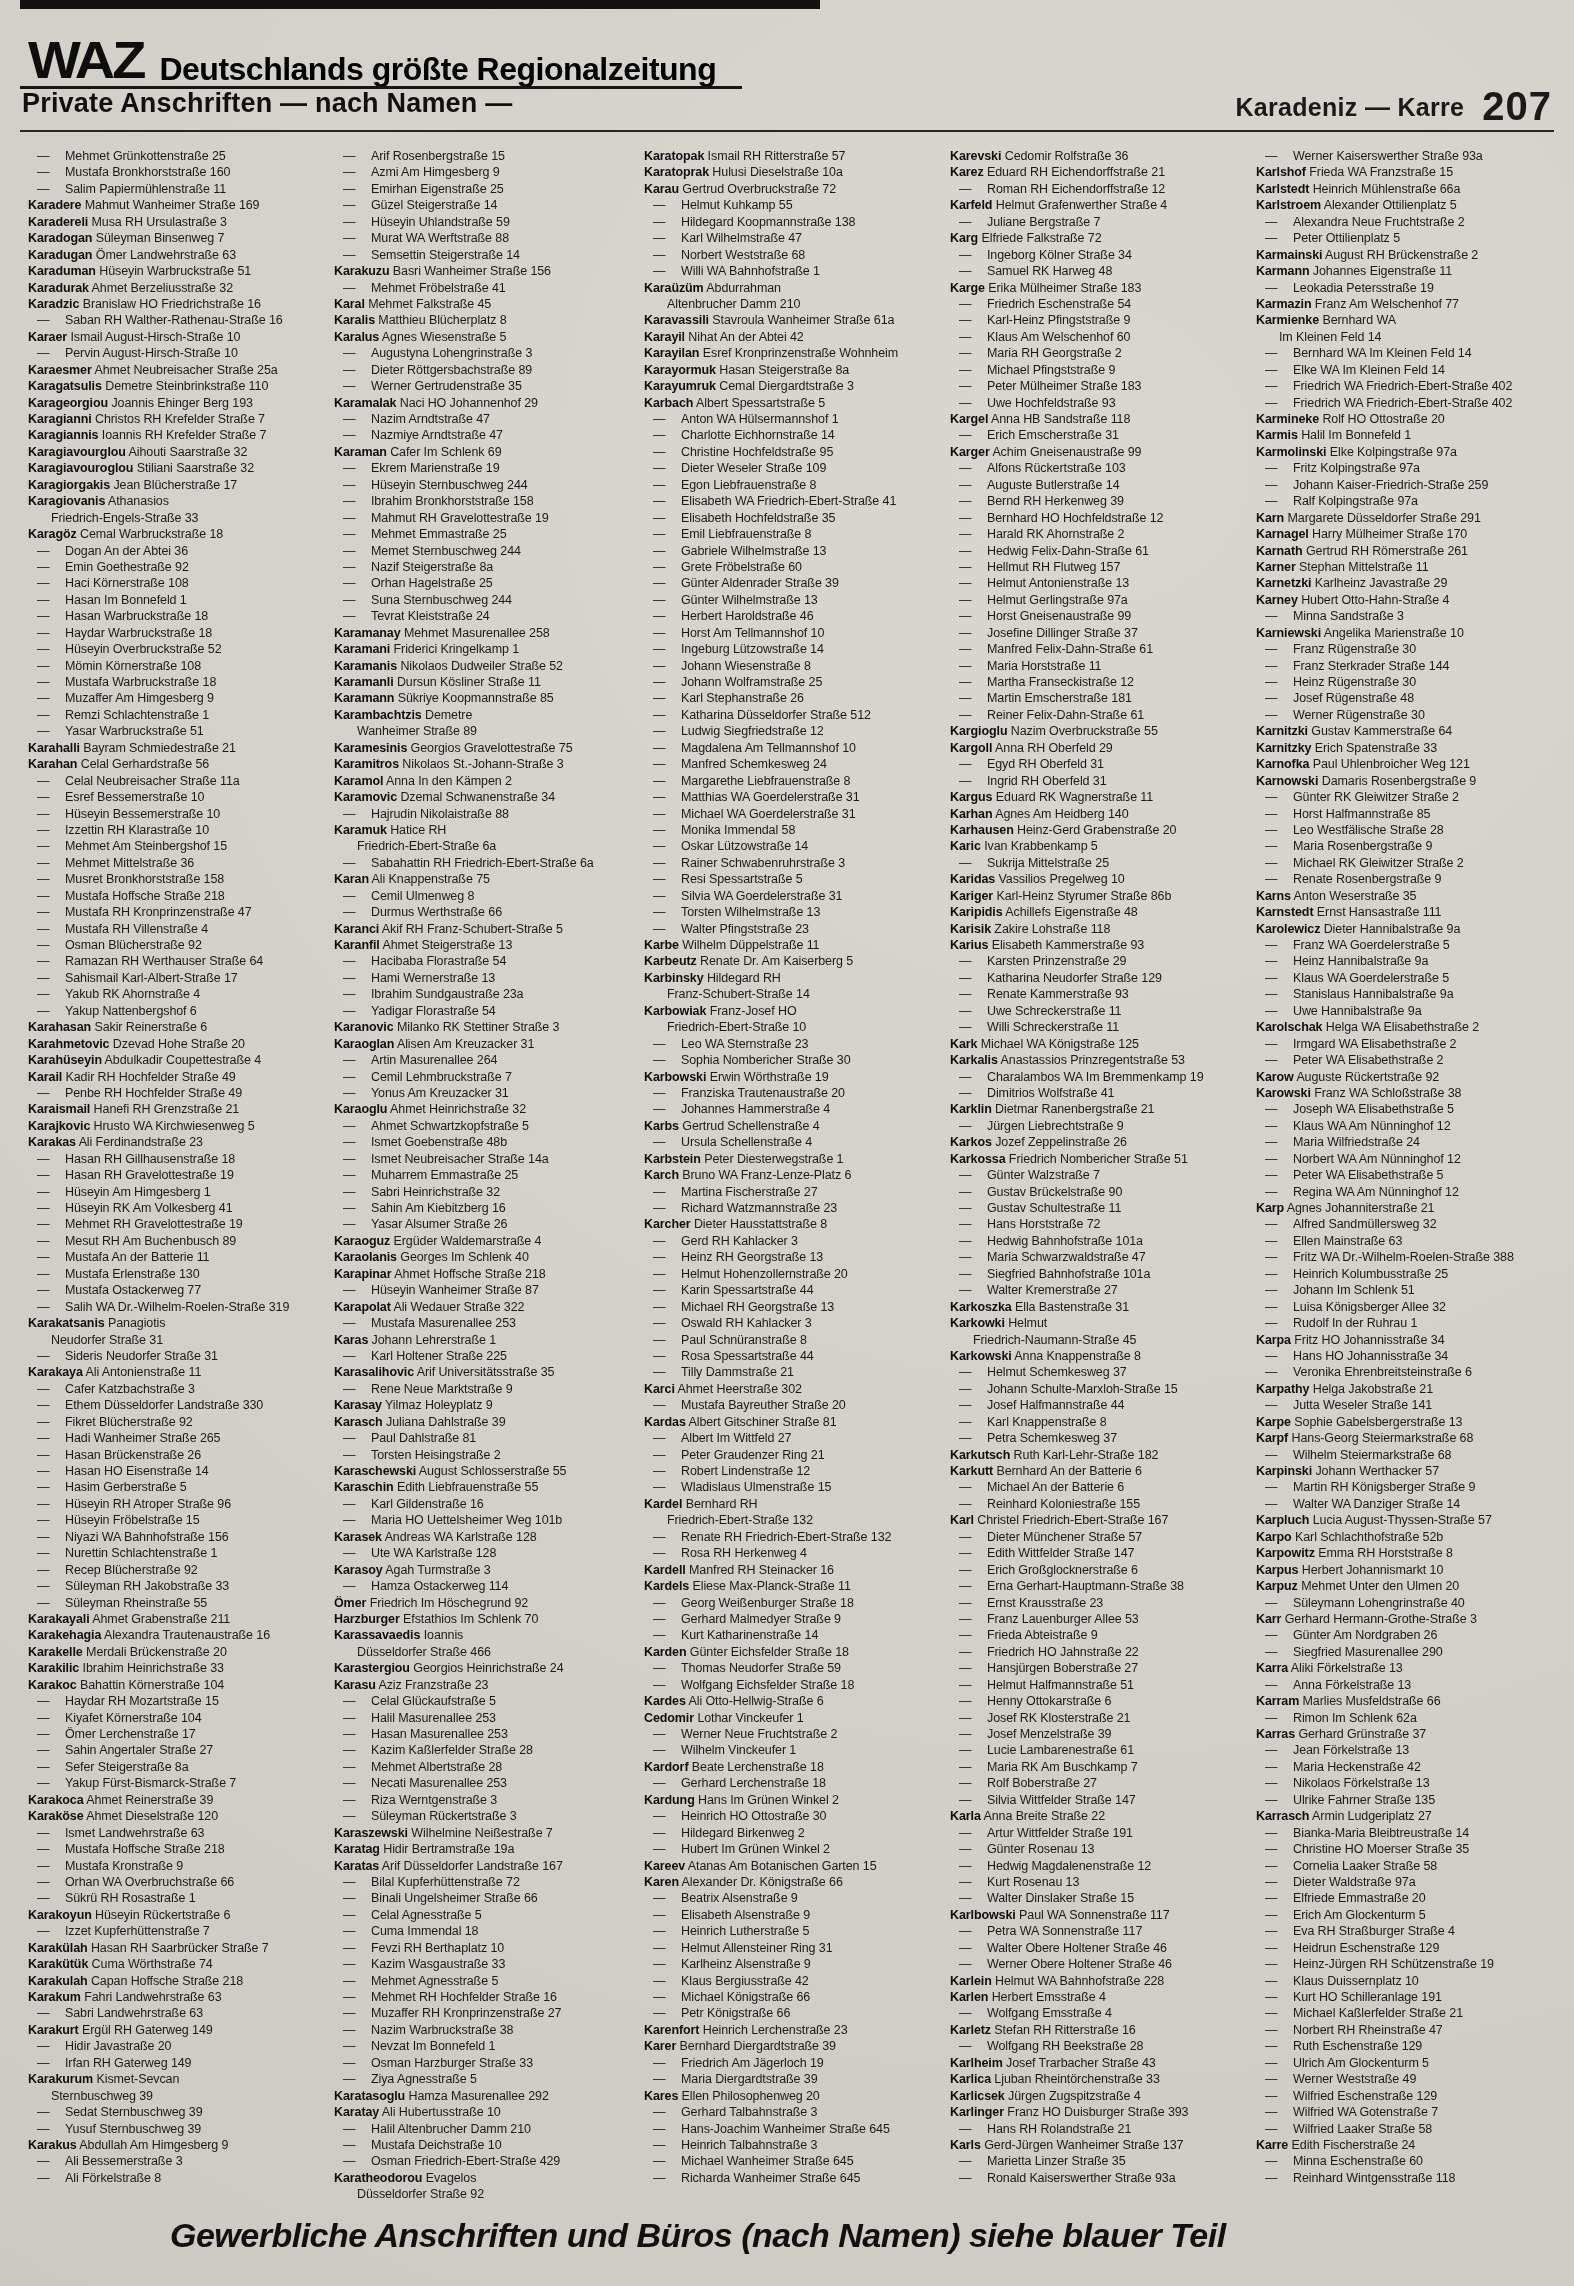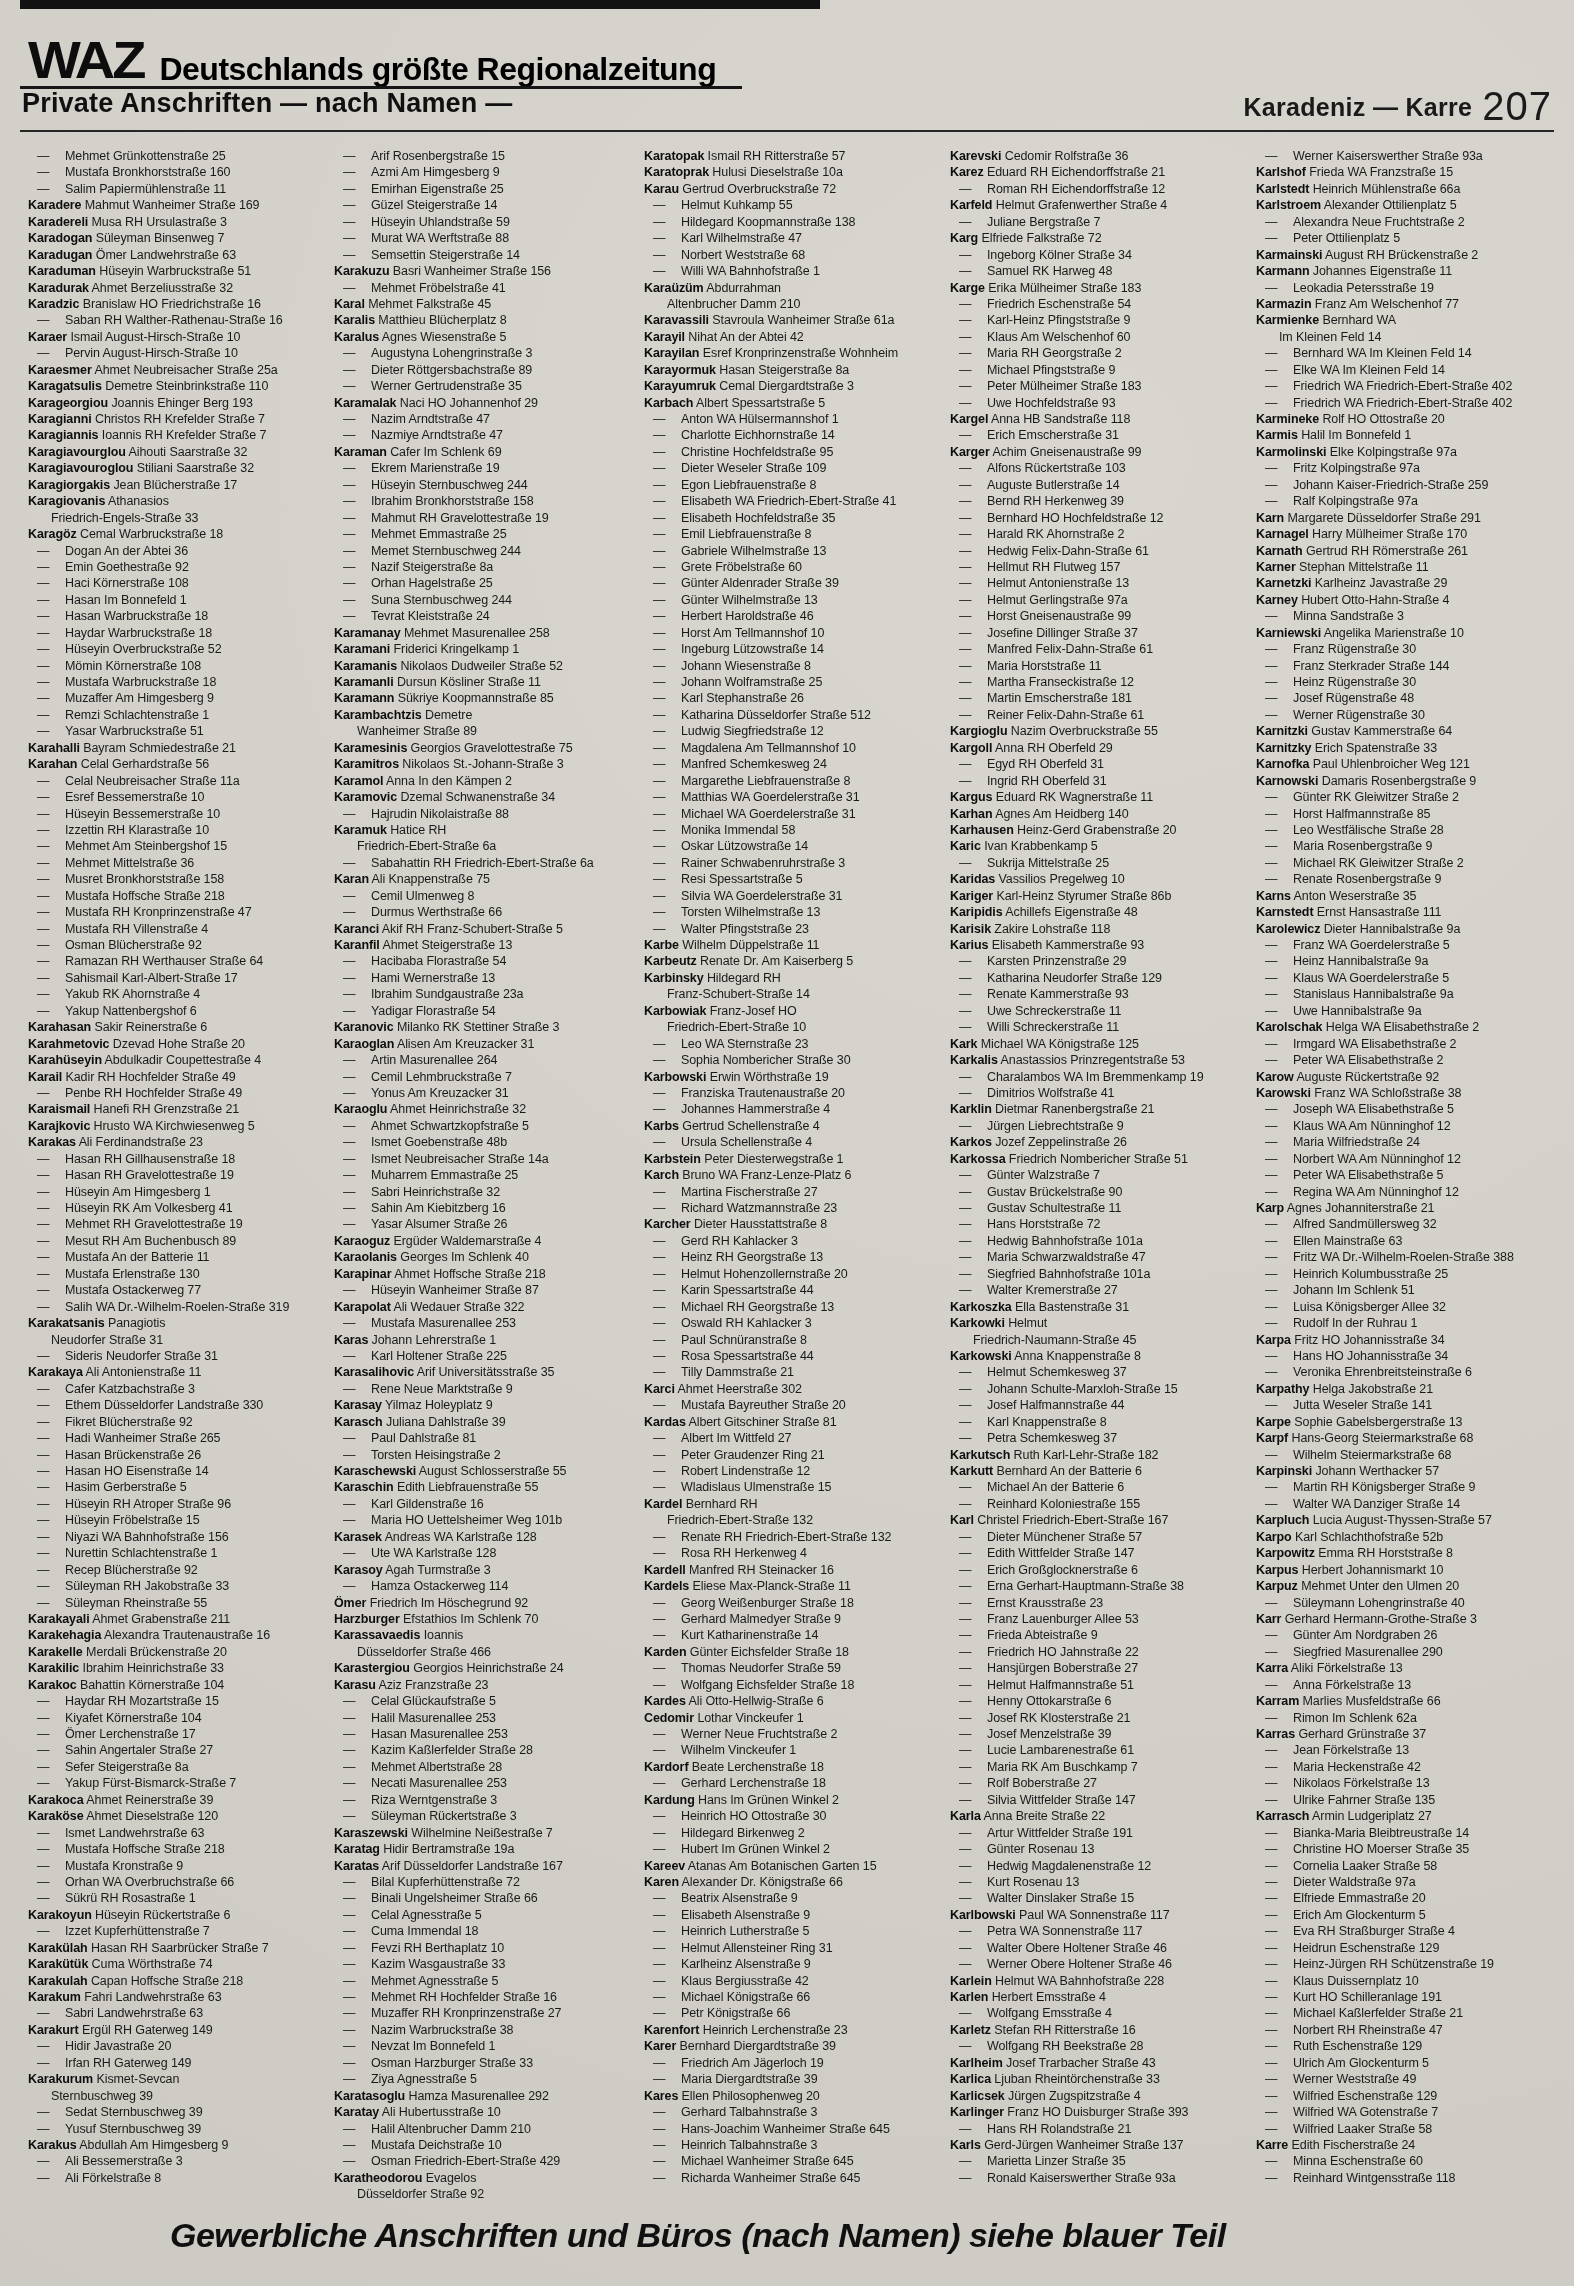--- a/index.html
+++ b/index.html
@@ -14,21 +14,21 @@
   .masthead { position:absolute; left:28px; top:28px; white-space:nowrap; }
   .waz {
     font-size:56px; font-weight:900; letter-spacing:-3px; color:#0d0d0d;
     display:inline-block; transform:scaleY(0.92); vertical-align:baseline;
   }
   .tagline { font-size:32px; font-weight:bold; margin-left:16px; letter-spacing:-0.5px; color:#000000; }
   .logo-rule { position:absolute; left:20px; top:86px; width:722px; height:3px; background:#161616; }
   .section-title { position:absolute; left:22px; top:88px; font-size:27px; font-weight:bold; letter-spacing:0.2px; color:#101010; white-space:nowrap; }
   .range-wrap { position:absolute; right:22px; top:84px; white-space:nowrap; text-align:right; }
   .range { font-size:25px; font-weight:bold; vertical-align:baseline; letter-spacing:0.3px;margin-left:28px; }
-  .pageno { font-size:40px; font-weight:normal; margin-left:10px; vertical-align:-4px; letter-spacing:1px; }
+  .pageno { font-size:40px; font-weight:bold; margin-left:18px; vertical-align:-4px; letter-spacing:1px; }
   .header-rule { position:absolute; left:20px; top:130px; width:1534px; height:2px; background:#262626; }
 
   .col { position:absolute; top:148px; width:304px; font-size:12.5px; line-height:16.45px; letter-spacing:-0.1px; }
   .col-1 { left:28px; }
   .col-2 { left:334px; }
   .col-3 { left:644px; }
   .col-4 { left:950px; }
   .col-5 { left:1256px; }
   .row { white-space:nowrap; overflow:hidden; height:16.45px; }
   .row b { font-weight:bold; color:#0e0e0e; }

